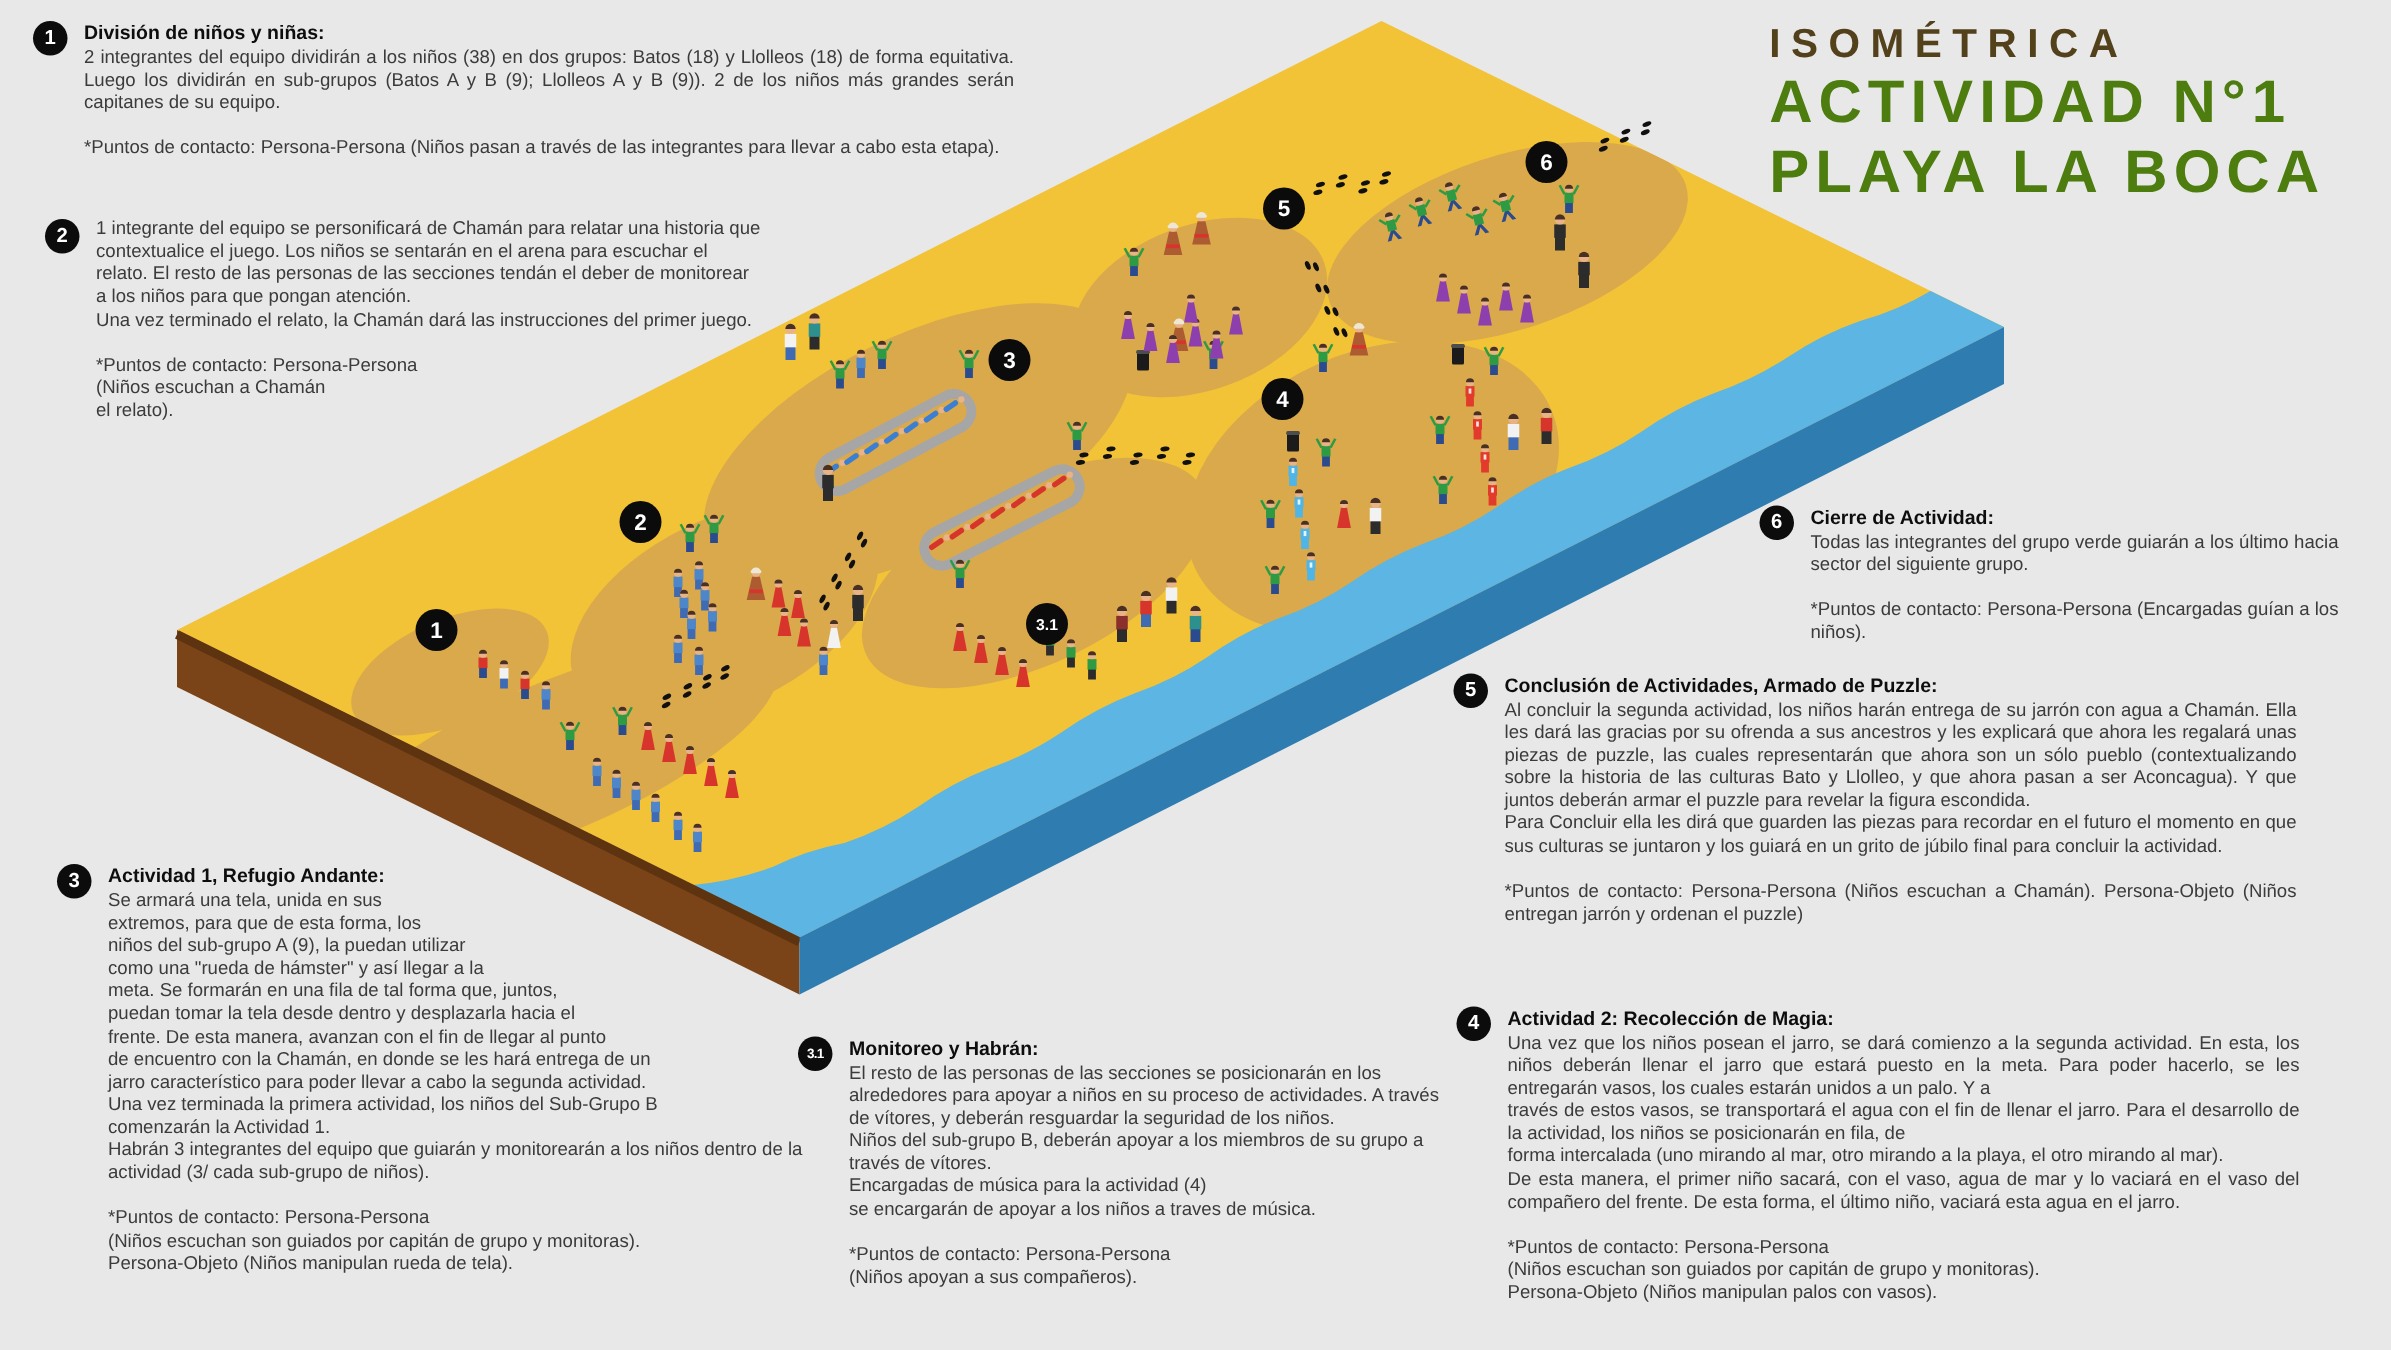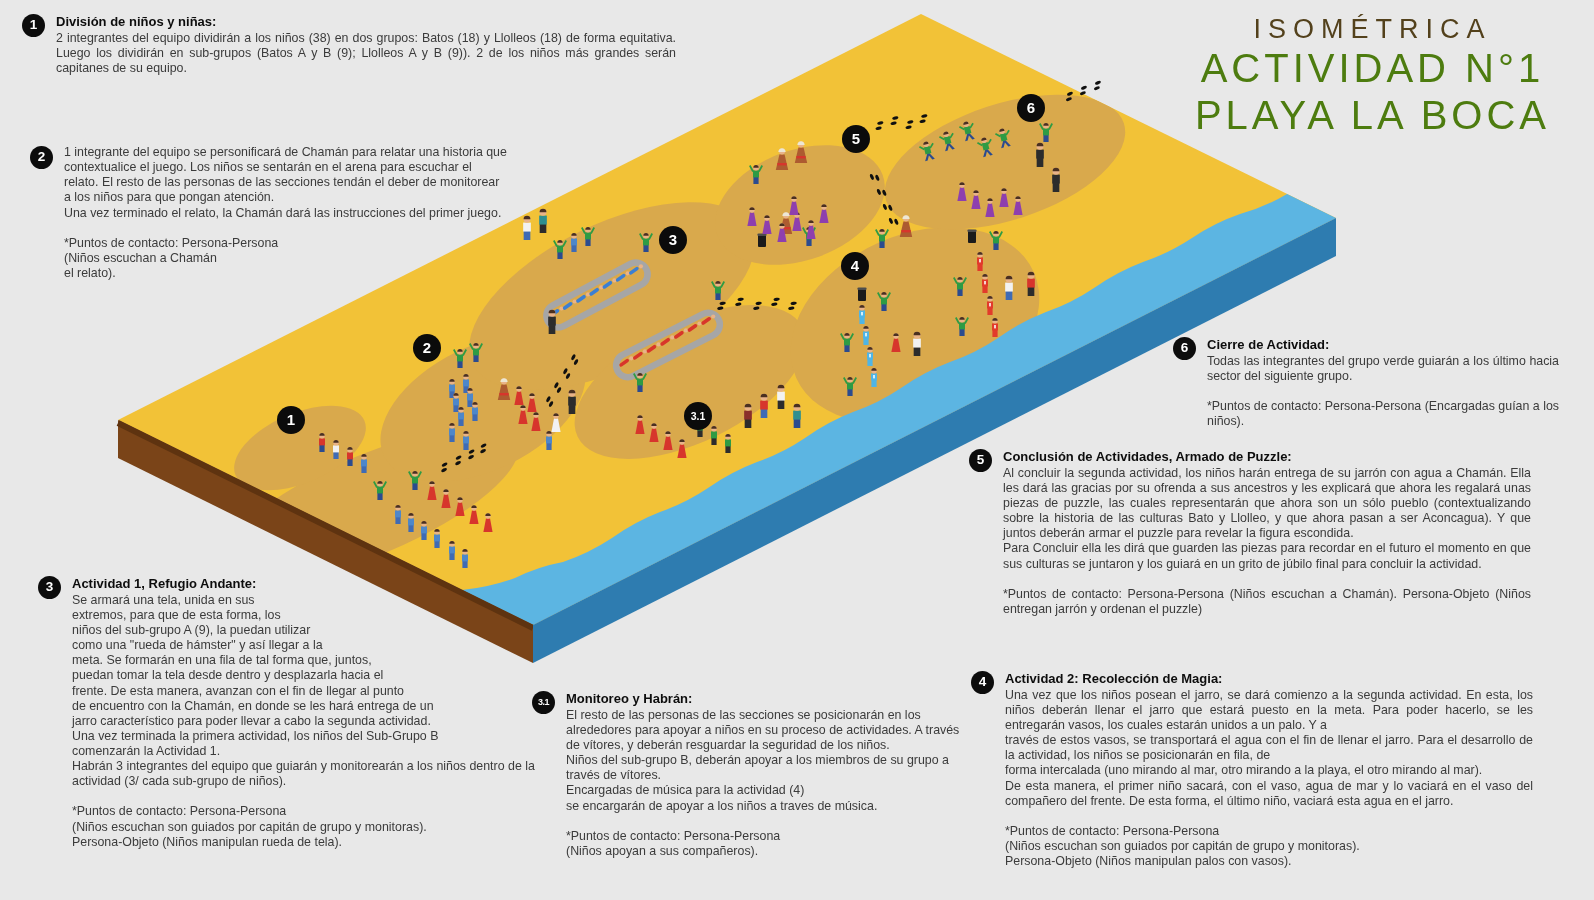--- a/index.html
+++ b/index.html
@@ -1,20 +1,20 @@
 <!DOCTYPE html>
 <html><head>
 <meta charset="utf-8">
 <style>
   html,body{margin:0;padding:0;background:#cfcfcf}
   .stage{position:relative;width:1594px;height:900px;background:#E8E8E8;overflow:hidden;
          font-family:"Liberation Sans",sans-serif;}
   svg.map{position:absolute;left:0;top:0}
   
-  .title{position:absolute;right:44px;top:14px;text-align:center;font-weight:400;line-height:1.16}
+  .title{position:absolute;right:44px;top:14px;text-align:left;font-weight:700;line-height:1.16}
   .title .t1{font-size:27px;letter-spacing:7px;margin:0}
   .title .t2,.title .t3{font-size:40px;letter-spacing:4px;color:#4d7c0f;margin:0}
   
   .block{position:absolute;display:flex;align-items:flex-start;color:#3b3b3b;
          font-size:12.4px;line-height:1.22}
   .bnum{width:23px;height:23px;border-radius:50%;background:#0c0c0c;color:#fff;font-weight:700;
         font-size:13.5px;display:flex;align-items:center;justify-content:center;flex-shrink:0;margin-top:1px}
   .bnum.small{font-size:9px;letter-spacing:-0.5px}
   .btext{margin-left:11px}
   .btext h4{margin:1px 0 1px;font-size:13px;font-weight:700;color:#0d0d0d}
@@ -899,20 +899,21 @@
     <p class="t2">ACTIVIDAD N°1</p>
     <p class="t3">PLAYA LA BOCA</p>
   </div>
 
   <div id="blocks">
       <div class="block b1 just">
         <span class="bnum">1</span>
         <div class="btext">
           <h4>División de niños y niñas:</h4>
           <p>2 integrantes del equipo dividirán a los niños (38) en dos grupos: Batos (18) y Llolleos (18) de forma equitativa. Luego los dividirán en sub-grupos (Batos A y B (9); Llolleos A y B (9)). 2 de los niños más grandes serán capitanes de su equipo.</p>
+          <p class="contact">*Puntos de contacto: Persona-Persona (Niños pasan a través de las integrantes para llevar a cabo esta etapa).</p>
         </div>
       </div>
       <div class="block b2">
         <span class="bnum">2</span>
         <div class="btext">
           <p>1 integrante del equipo se personificará de Chamán para relatar una historia que contextualice el juego. Los niños se sentarán en el arena para escuchar el relato. El resto de las personas de las secciones tendán el deber de monitorear a los niños para que pongan atención.
 Una vez terminado el relato, la Chamán dará las instrucciones del primer juego.</p>
           <p class="contact">*Puntos de contacto: Persona-Persona
 (Niños escuchan a Chamán
 el relato).</p>

